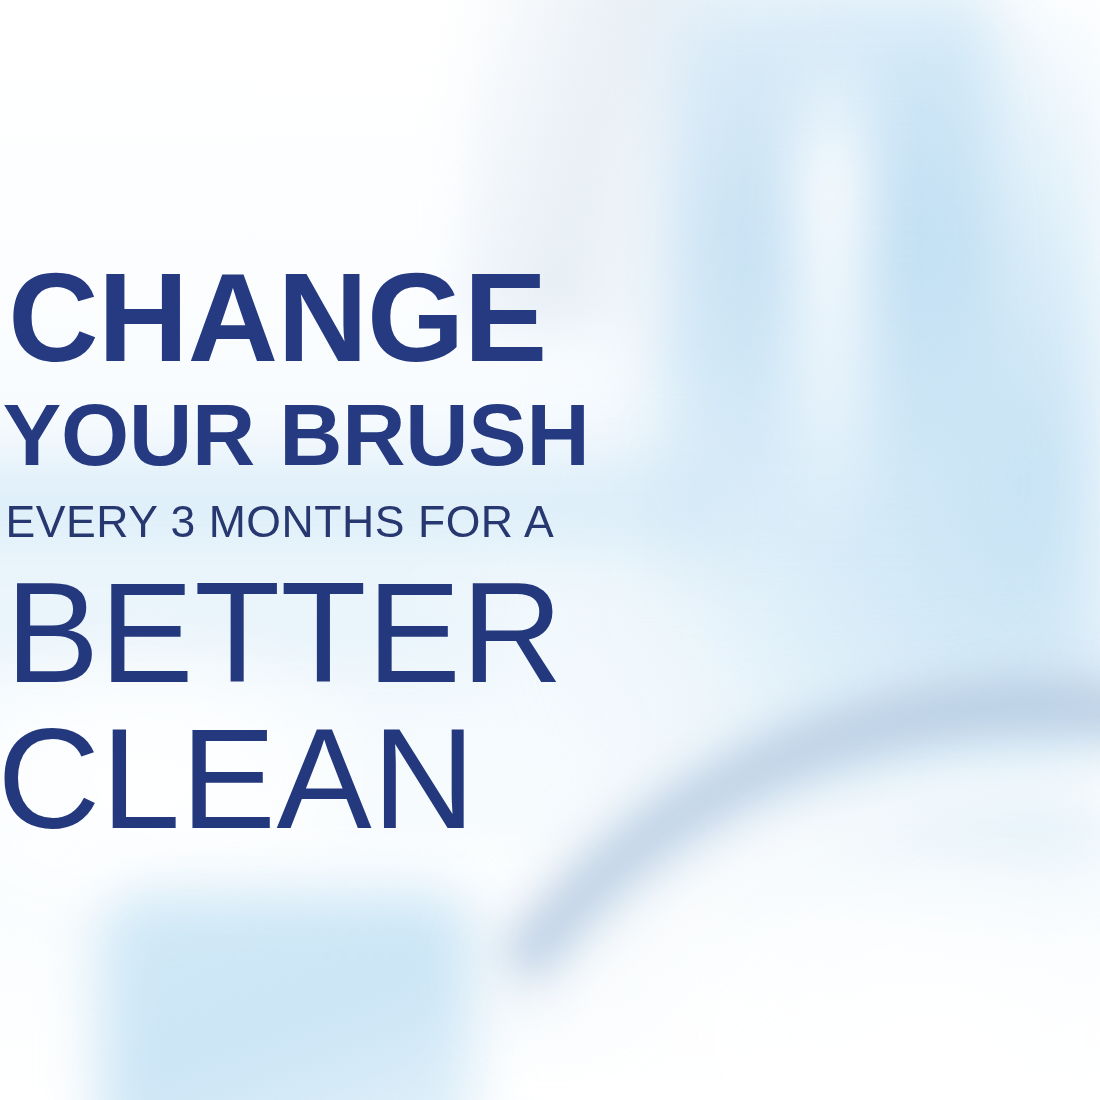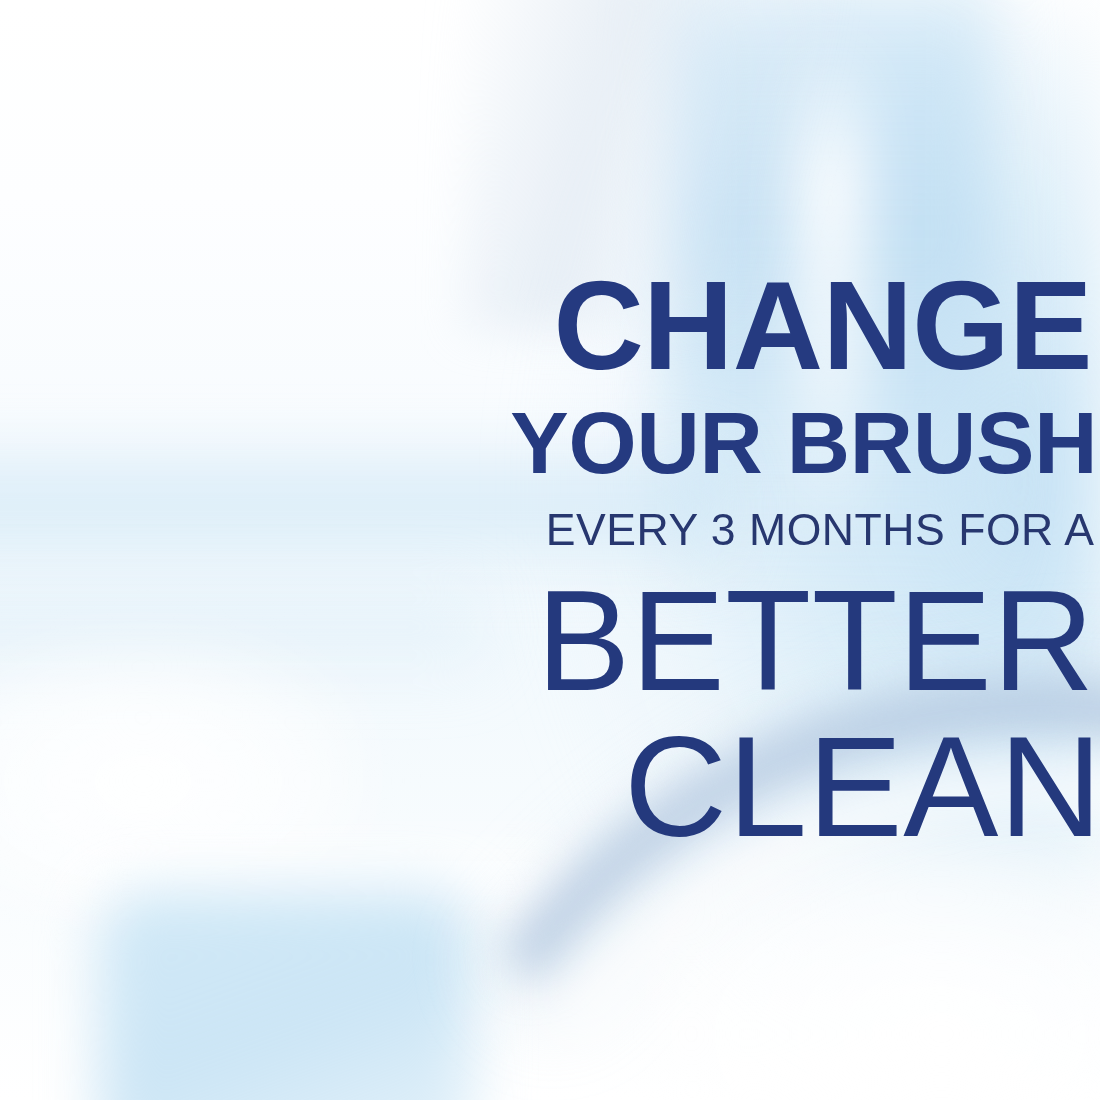--- a/index.html
+++ b/index.html
@@ -217,22 +217,22 @@
       rgba(255,255,255,0.50) 55%,
       rgba(255,255,255,0) 82%);
     filter: blur(24px);
   }
 
   
   .headline {
     position: absolute;
     left: 0;
     right: 0;
-    top: 262px;
-    text-align: right;
+    top: 254px;
+    text-align: left;
     color: #233577;
     user-select: none;
   }
 
   .line {
     display: block;
     white-space: nowrap;
     line-height: 1;
   }
 

